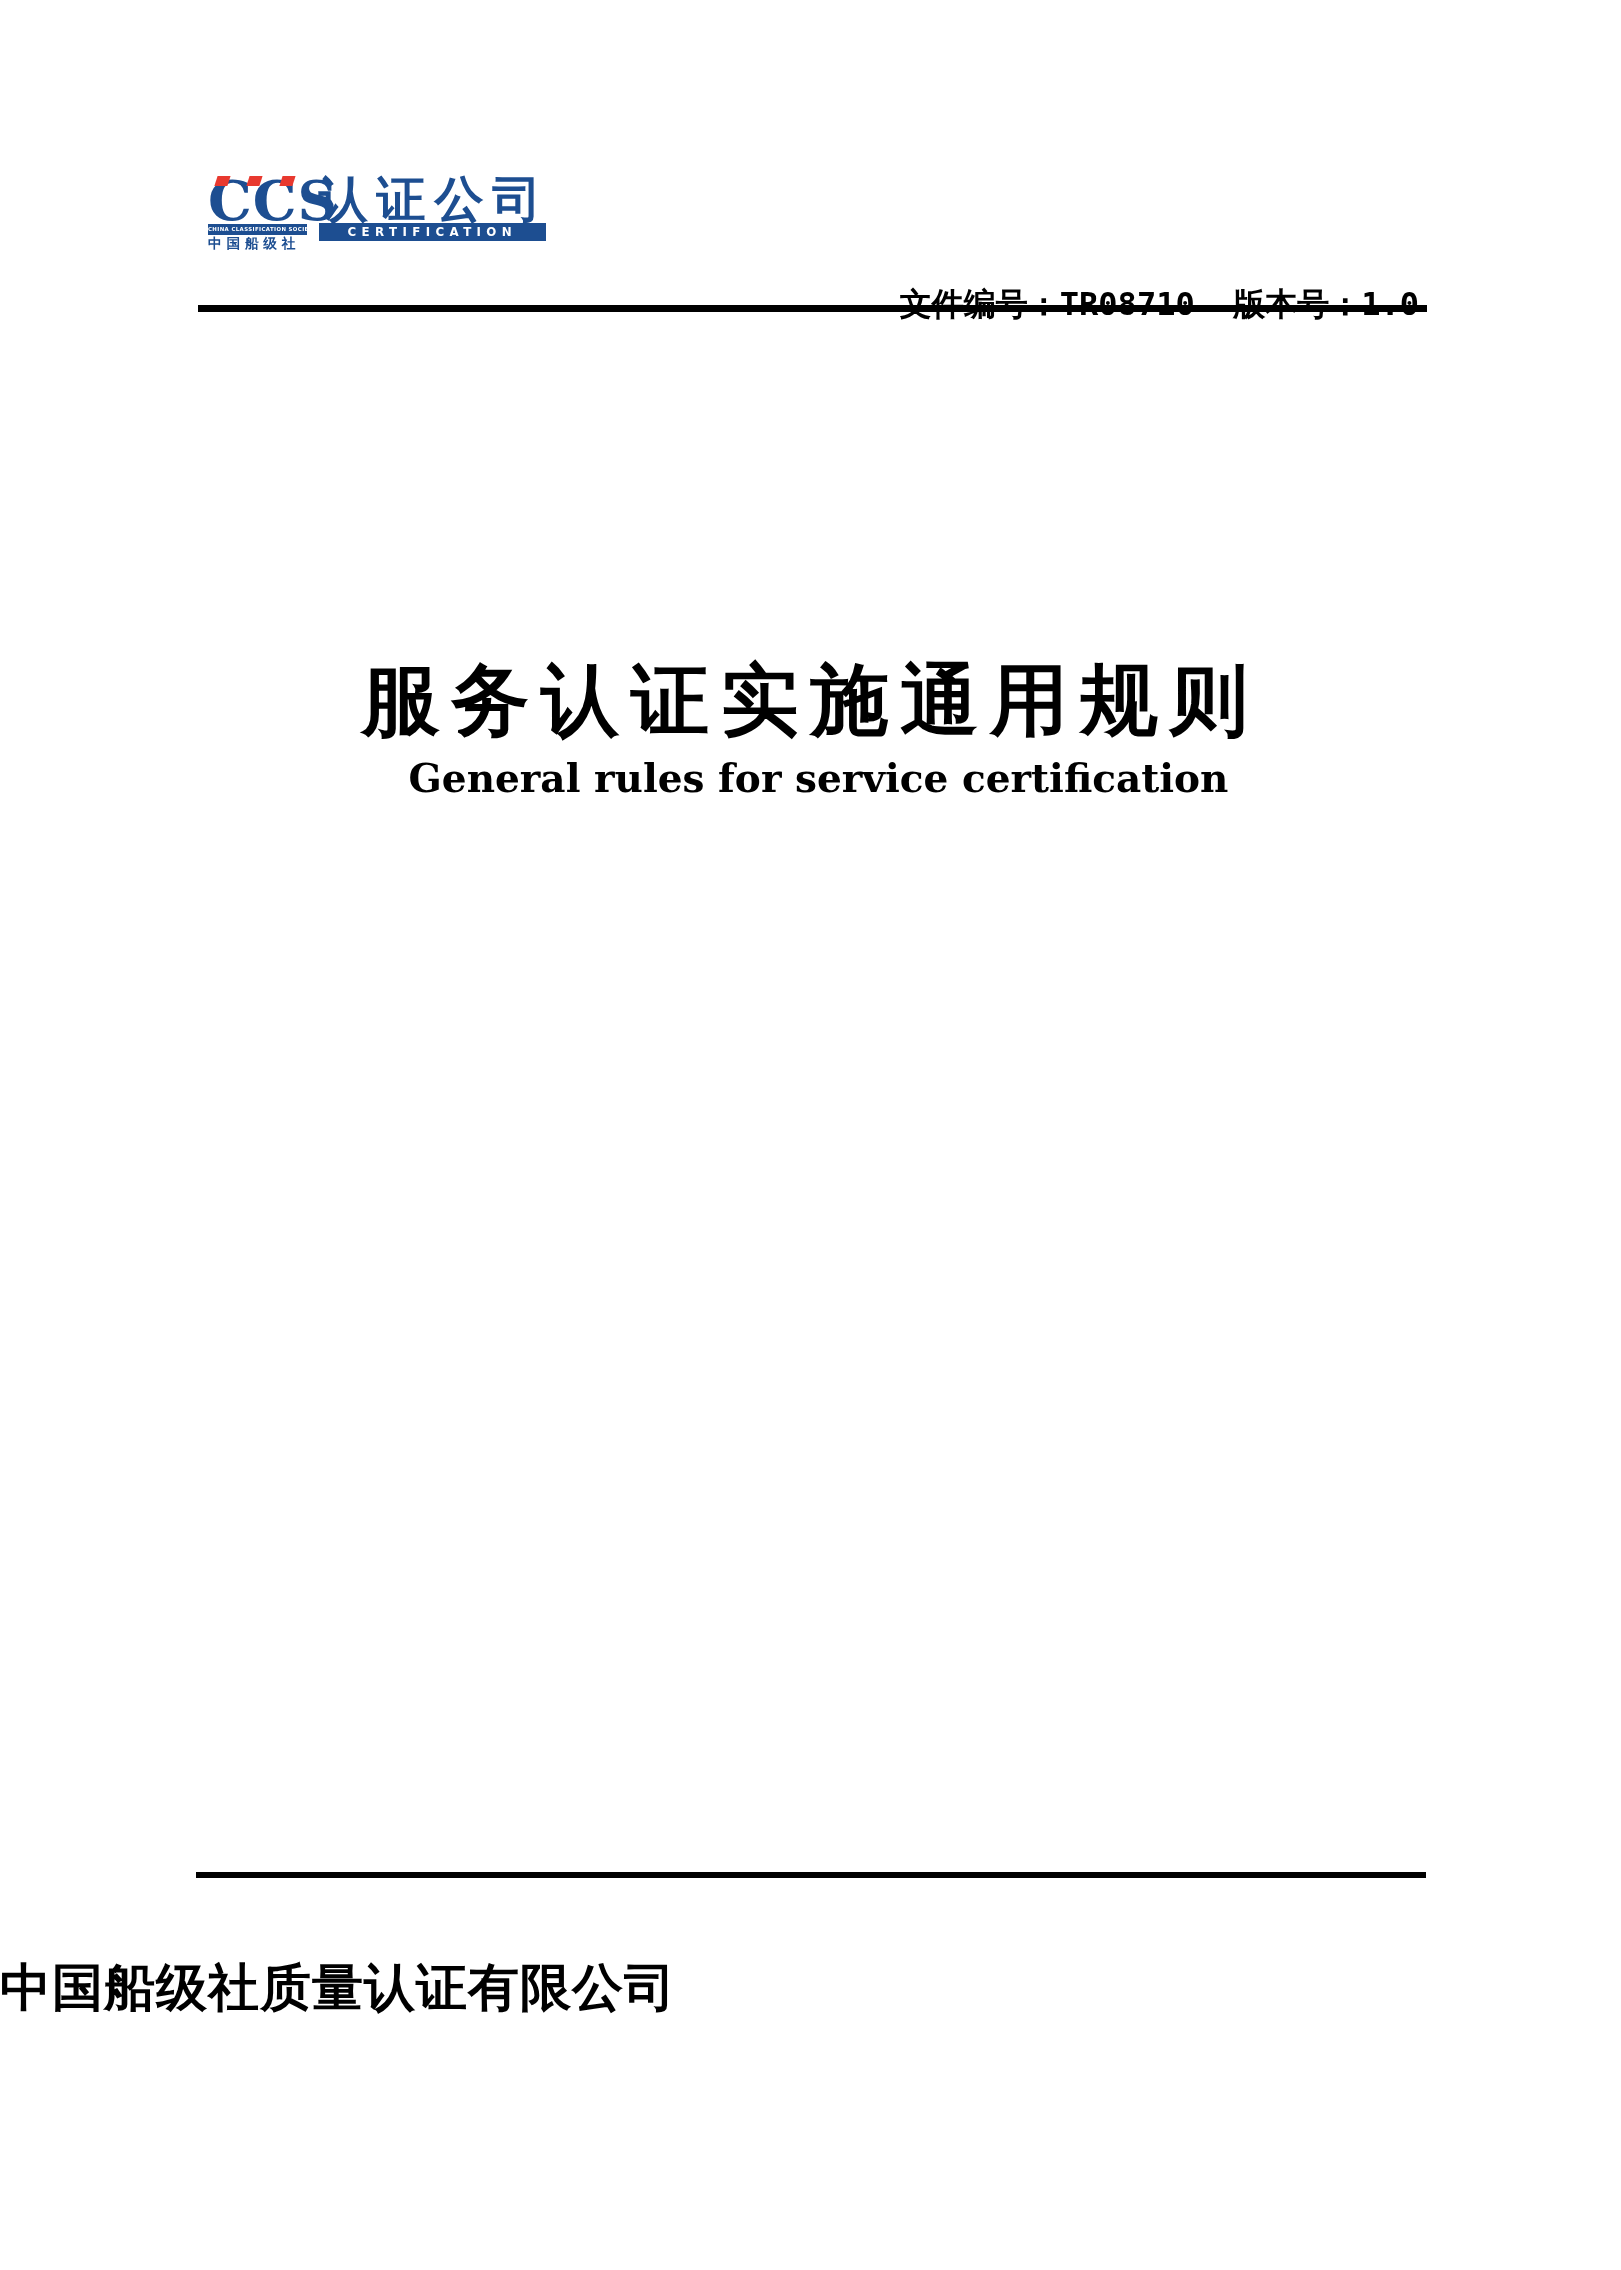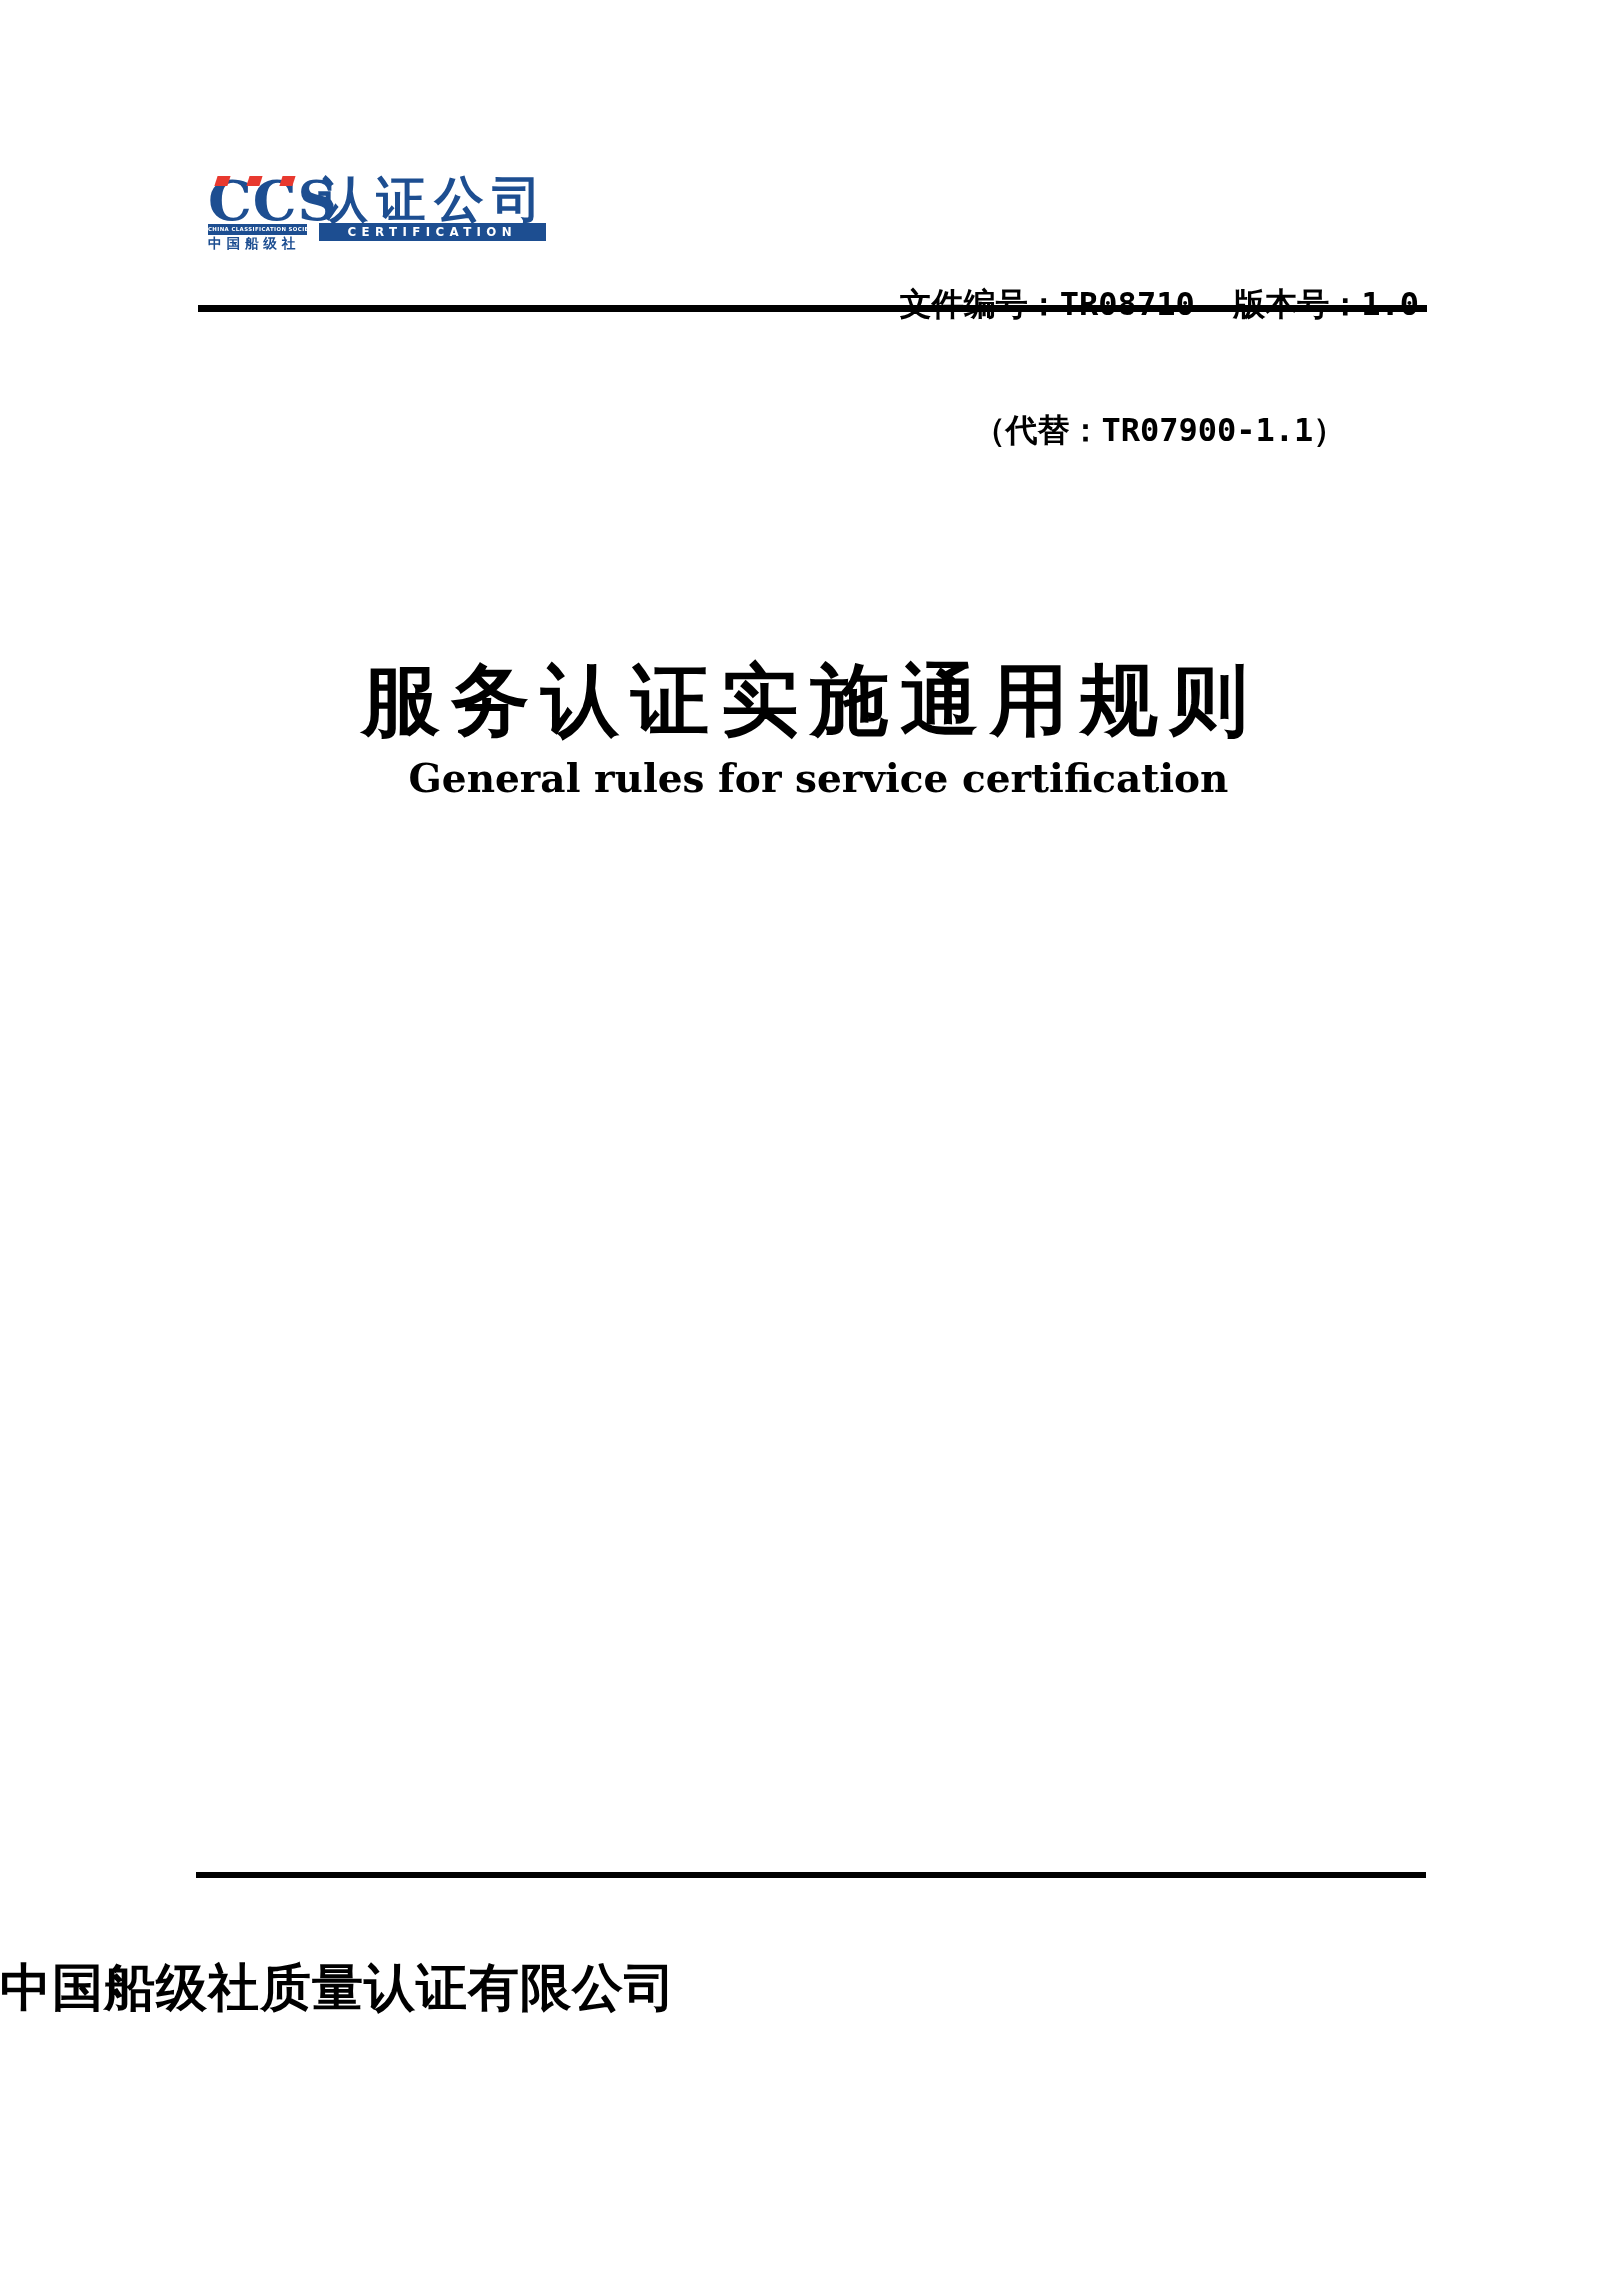--- a/index.html
+++ b/index.html
@@ -105,21 +105,20 @@
       <div class="ccs-cn" style="color: rgb(29, 78, 145);">中 国 船 级 社</div>
     </div>
     <div class="logo-right">
       <div class="cert-cn" style="color: rgb(29, 78, 145);">认证公司</div>
       <div class="cert-en-bar" style="background: rgb(29, 78, 145);">CERTIFICATION</div>
     </div>
   </div>
 
   <div class="header-meta">
     <div>文件编号：TR08710  版本号：1.0</div>
-    <div>（代替：TR07900-1.1）</div>
   </div>
 
   <div class="rule rule-top"></div>
 
   <div class="doc-title">服务认证实施通用规则</div>
   <div class="doc-subtitle">General rules for service certification</div>
 
 
   <div class="rule rule-bottom"></div>
 

